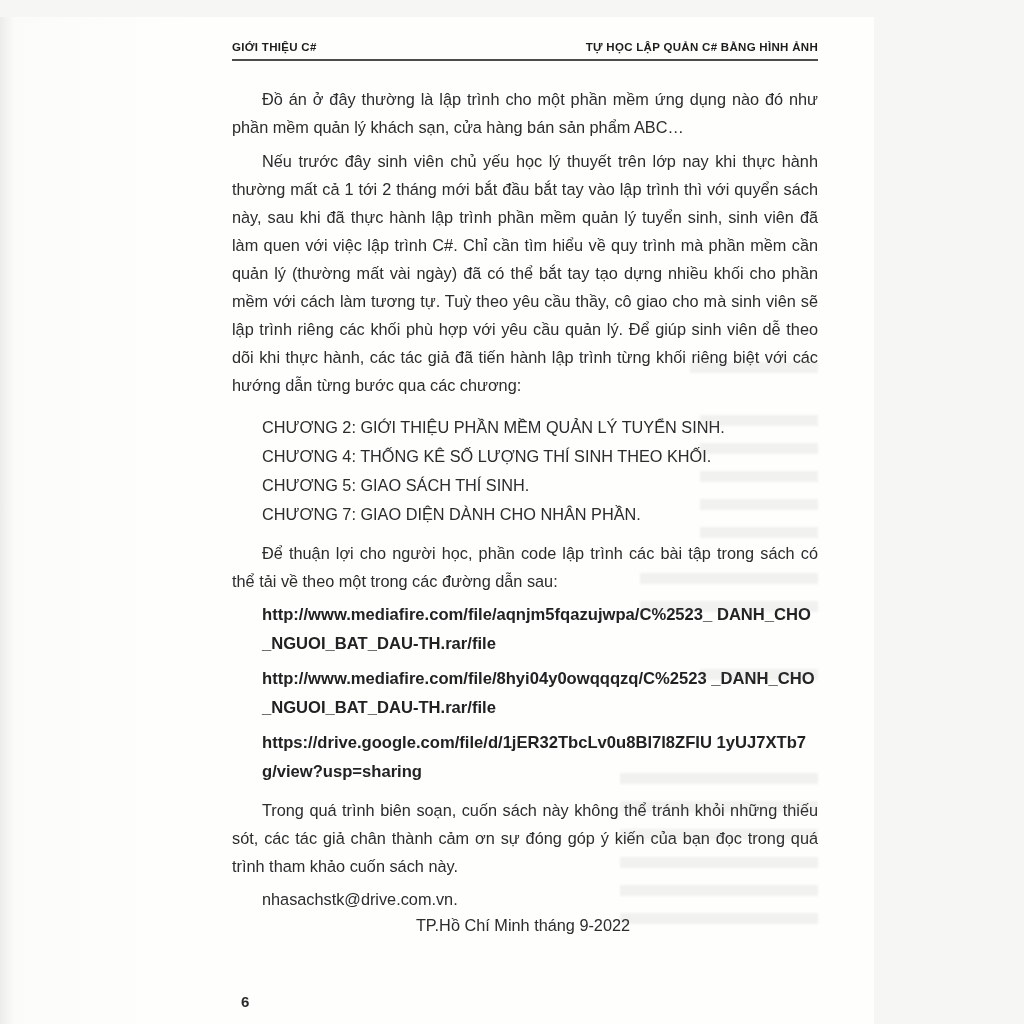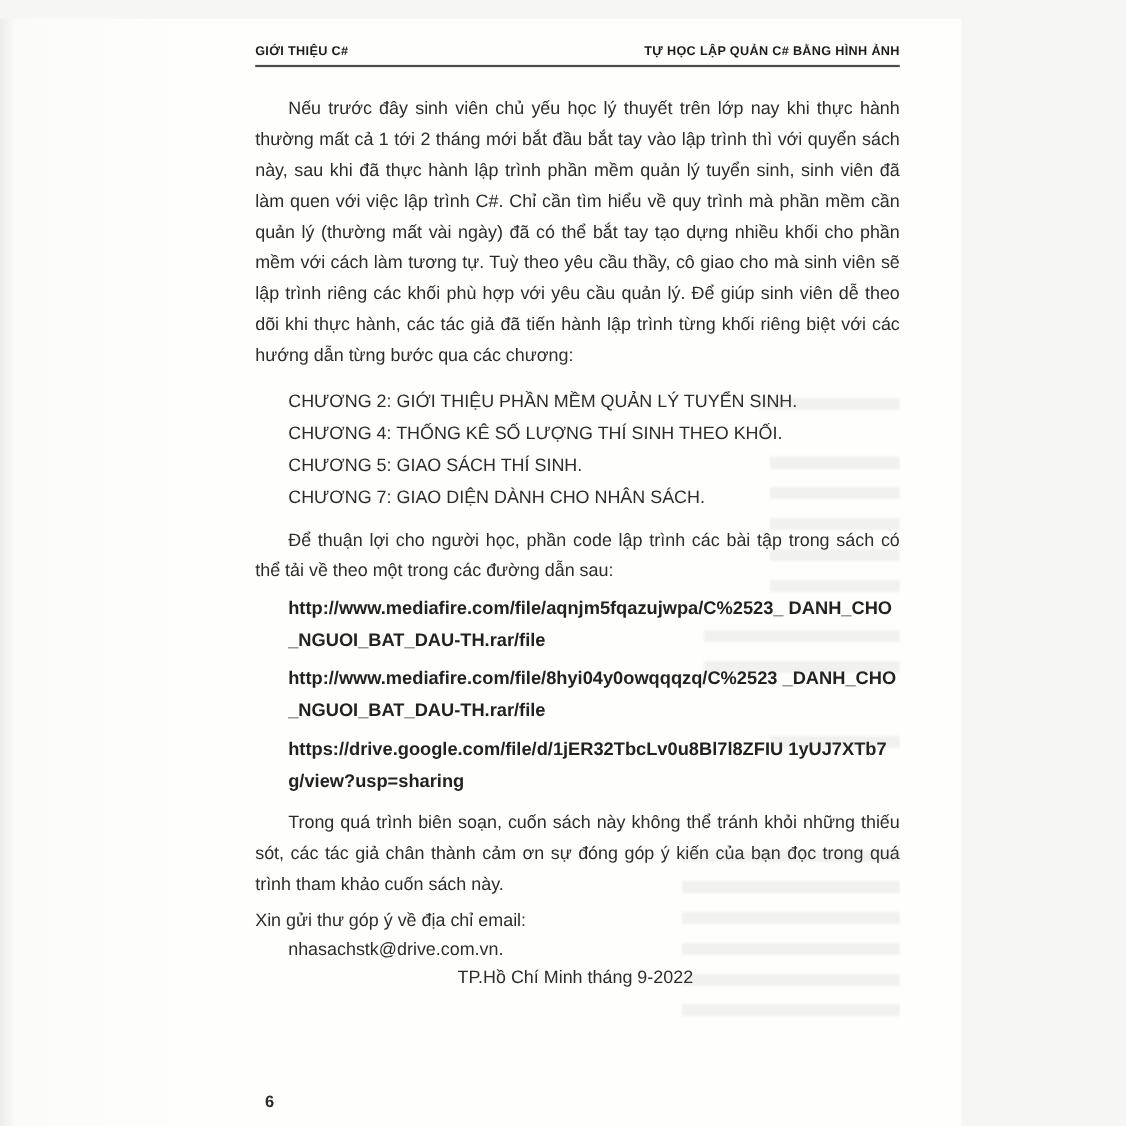--- a/index.html
+++ b/index.html
@@ -127,40 +127,40 @@
 <div class="page">
 
   <div class="content">
 
     <div class="header-row">
       <span>GIỚI THIỆU C#</span>
       <span>TỰ HỌC LẬP QUẢN C# BẰNG HÌNH ẢNH</span>
     </div>
     <div class="rule"></div>
 
+    <p class="body indent mb6">Đồ án ở đây thường là lập trình cho một phần mềm ứng dụng nào đó như phần mềm quản lý khách sạn, cửa hàng bán sản phẩm ABC…</p>
     <p class="body indent">Nếu trước đây sinh viên chủ yếu học lý thuyết trên lớp nay khi thực hành thường mất cả 1 tới 2 tháng mới bắt đầu bắt tay vào lập trình thì với quyển sách này, sau khi đã thực hành lập trình phần mềm quản lý tuyển sinh, sinh viên đã làm quen với việc lập trình C#. Chỉ cần tìm hiểu về quy trình mà phần mềm cần quản lý (thường mất vài ngày) đã có thể bắt tay tạo dựng nhiều khối cho phần mềm với cách làm tương tự. Tuỳ theo yêu cầu thầy, cô giao cho mà sinh viên sẽ lập trình riêng các khối phù hợp với yêu cầu quản lý. Để giúp sinh viên dễ theo dõi khi thực hành, các tác giả đã tiến hành lập trình từng khối riêng biệt với các hướng dẫn từng bước qua các chương:</p>
 
     <div class="chapters">
       <p>CHƯƠNG 2: GIỚI THIỆU PHẦN MỀM QUẢN LÝ TUYỂN SINH.</p>
       <p>CHƯƠNG 4: THỐNG KÊ SỐ LƯỢNG THÍ SINH THEO KHỐI.</p>
       <p>CHƯƠNG 5: GIAO SÁCH THÍ SINH.</p>
-      <p>CHƯƠNG 7: GIAO DIỆN DÀNH CHO NHÂN SÁCH.</p>
+      <p>CHƯƠNG 7: GIAO DIỆN DÀNH CHO NHÂN PHẦN.</p>
     </div>
 
     <p class="body indent dl-intro">Để thuận lợi cho người học, phần code lập trình các bài tập trong sách có thể tải về theo một trong các đường dẫn sau:</p>
 
     <div class="links">
       <p>http://www.mediafire.com/file/aqnjm5fqazujwpa/C%2523_ DANH_CHO_NGUOI_BAT_DAU-TH.rar/file</p>
       <p>http://www.mediafire.com/file/8hyi04y0owqqqzq/C%2523 _DANH_CHO_NGUOI_BAT_DAU-TH.rar/file</p>
       <p>https://drive.google.com/file/d/1jER32TbcLv0u8Bl7l8ZFIU 1yUJ7XTb7g/view?usp=sharing</p>
     </div>
 
     <p class="body indent mb6">Trong quá trình biên soạn, cuốn sách này không thể tránh khỏi những thiếu sót, các tác giả chân thành cảm ơn sự đóng góp ý kiến của bạn đọc trong quá trình tham khảo cuốn sách này.</p>
 
-    <p class="email-intro">Xin gửi thư góp ý về địa chỉ email:</p>
     <p class="email-line">nhasachstk@drive.com.vn.</p>
     <p class="place-date">TP.Hồ Chí Minh tháng 9-2022</p>
 
   </div>
 
   <div class="smudge" style="left:690px; top:345px; width:128px; height:20px;"></div>
   <div class="smudge" style="left:700px; top:398px; width:118px; height:132px;"></div>
   <div class="smudge" style="left:640px; top:556px; width:178px; height:44px;"></div>
   <div class="smudge" style="left:700px; top:652px; width:118px; height:24px;"></div>
   <div class="smudge" style="left:620px; top:756px; width:198px; height:164px;"></div>

